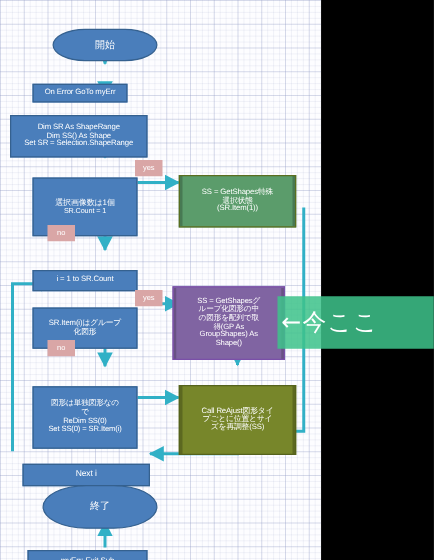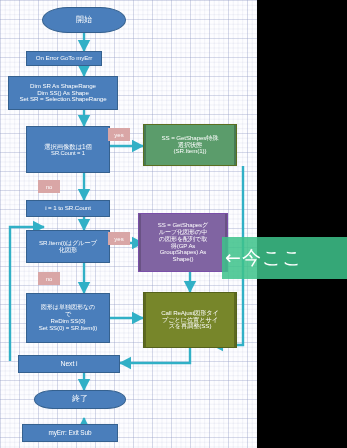--- a/index.html
+++ b/index.html
@@ -18,21 +18,21 @@
       linear-gradient(to bottom, rgba(150,160,200,.30) 1px, transparent 1px),
       linear-gradient(to right, rgba(150,160,200,.13) 1px, transparent 1px),
       linear-gradient(to bottom, rgba(150,160,200,.13) 1px, transparent 1px);
     background-size:19px 19px,19px 19px,4.75px 4.75px,4.75px 4.75px;
     overflow:hidden;
   }
   #blackpane{position:absolute;left:257px;top:0;width:90px;height:448px;background:#000;}
 
   .node{position:absolute;box-sizing:border-box;display:flex;align-items:center;
         justify-content:center;text-align:center;color:#fff;line-height:1.12;
-        letter-spacing:-.1px;}
+        letter-spacing:-.1px;margin-top:16px;}
   .blue{background:#4a7ebb;border:1px solid #35618f;}
   .term{background:#4a7ebb;border:1px solid #35618f;border-radius:40px/20px;}
   .green{background:#5b9c6b;border:1px solid #5a6e20;
          box-shadow:inset 6px 0 0 -4px rgba(0,0,0,.22), inset -6px 0 0 -4px rgba(0,0,0,.22);}
   .purple{background:#8064a2;border:1px solid #7a4fa8;
           box-shadow:inset 6px 0 0 -4px rgba(0,0,0,.18), inset -6px 0 0 -4px rgba(0,0,0,.18);}
   .olive{background:#77862a;border:1px solid #55621c;
          box-shadow:inset 6px 0 0 -4px rgba(0,0,0,.22), inset -6px 0 0 -4px rgba(0,0,0,.22);}
   .node .txt{display:block;padding:0 2px;}
   .lbl{position:absolute;background:#d9a6a6;color:#fff;display:flex;align-items:center;
@@ -144,21 +144,21 @@
   <div class="node olive" style="left:143px;top:292px;width:94px;height:56px;font-size:6.2px;flex-direction:column;">
     <span class="txt">Call ReAjust図形タイ</span>
     <span class="txt">プごとに位置とサイ</span>
     <span class="txt">ズを再調整(SS)</span>
   </div>
 
   <div class="node blue" style="left:18px;top:355px;width:102px;height:18px;font-size:6.8px;">
     <span class="txt">Next i</span>
   </div>
 
-  <div class="node term" style="left:34px;top:390px;width:92px;height:19px;font-size:8px;">
+  <div class="node term" style="left:34px;top:372px;width:92px;height:35px;font-size:8px;">
     <span class="txt">終了</span>
   </div>
 
   <div class="node blue" style="left:22px;top:424px;width:96px;height:18px;font-size:6.4px;">
     <span class="txt">myErr:  Exit Sub</span>
   </div>
 
 </div>
 
 <div id="blackpane"></div>

